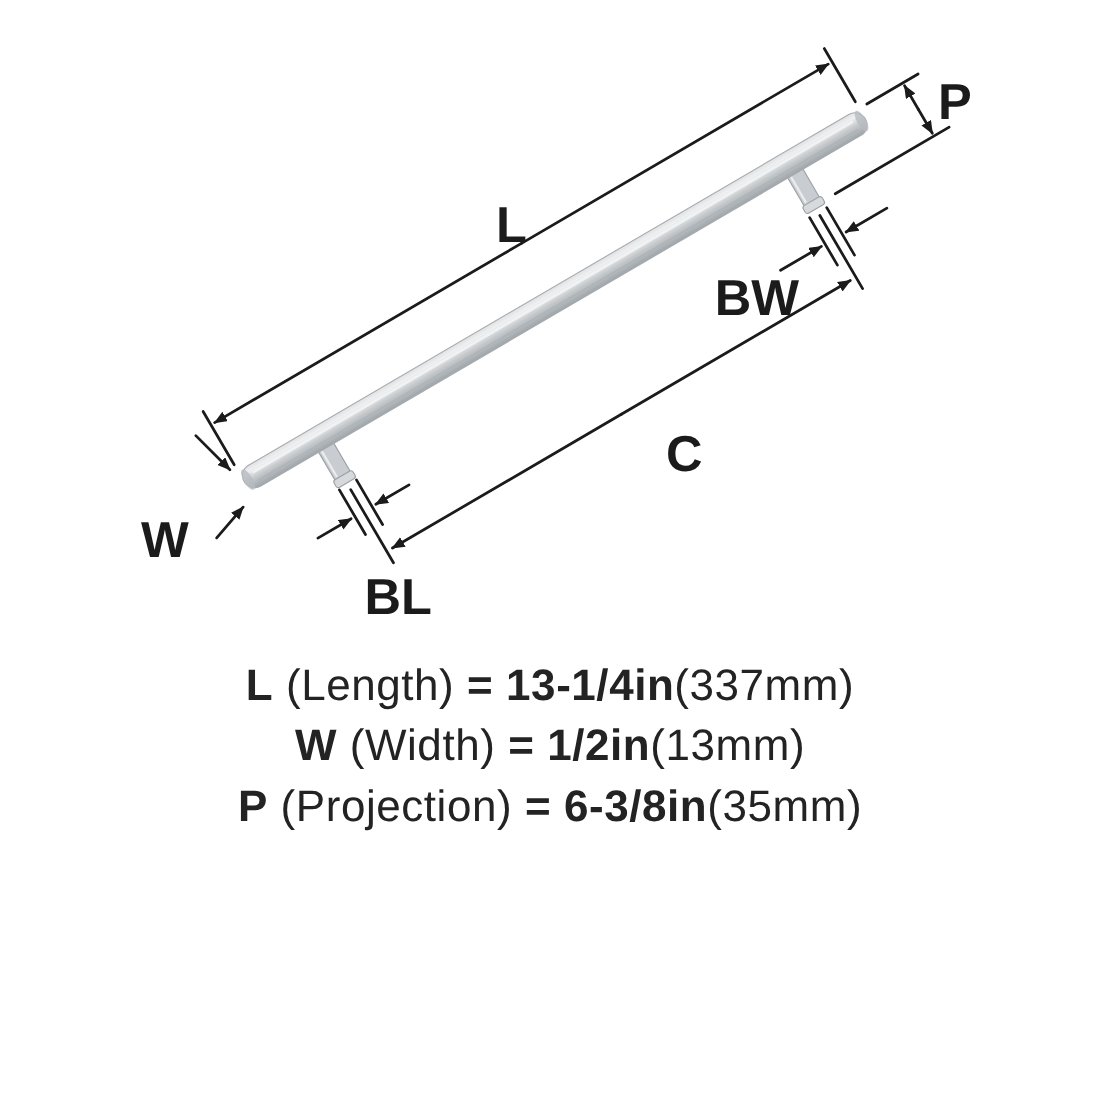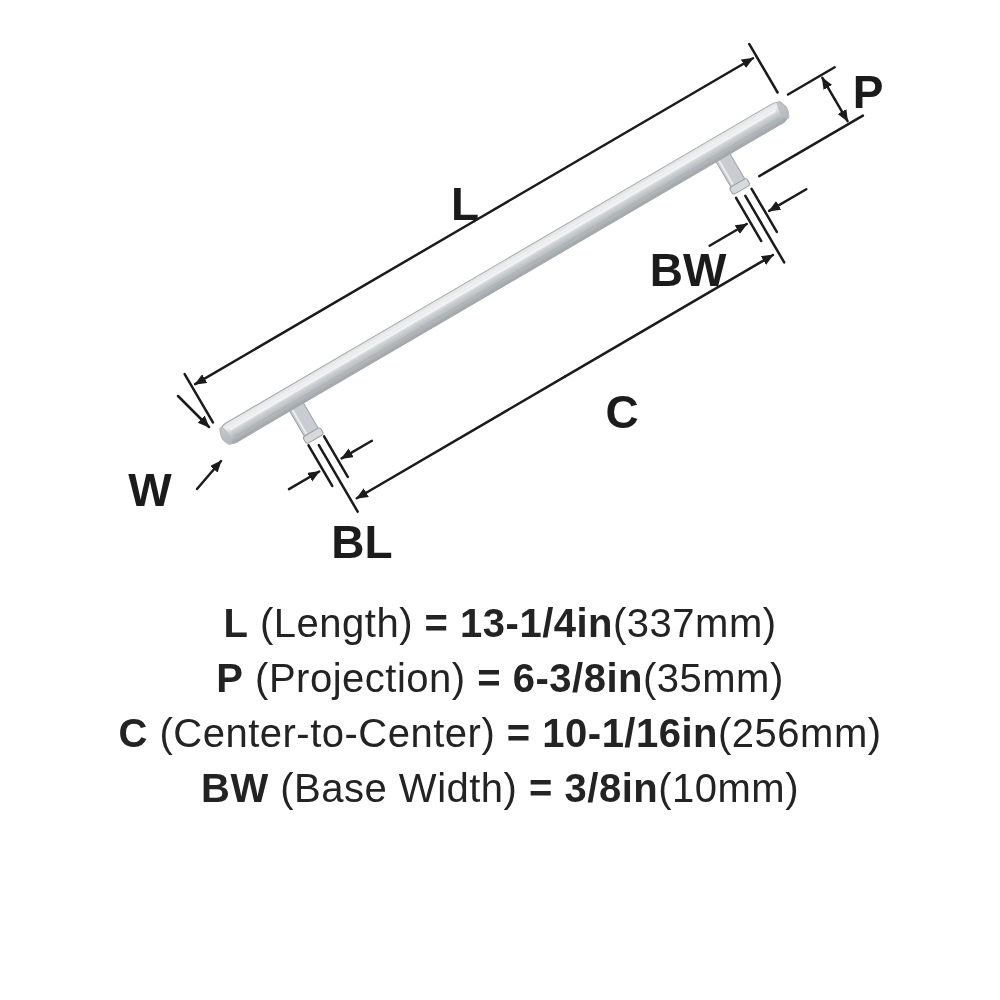--- a/index.html
+++ b/index.html
@@ -140,32 +140,26 @@
   </div>
 
   <div class="spec-list">
     <div class="spec-row">
       <span class="spec-abbr">L</span>
       <span class="spec-desc">(Length)</span>
       <span class="spec-eq">=</span>
       <span class="spec-value">13-1/4in</span><span class="spec-metric">(337mm)</span>
     </div>
     <div class="spec-row">
+      <span class="spec-abbr">W</span>
+      <span class="spec-desc">(Width)</span>
+      <span class="spec-eq">=</span>
+      <span class="spec-value">1/2in</span><span class="spec-metric">(13mm)</span>
+    </div>
+    <div class="spec-row">
       <span class="spec-abbr">P</span>
       <span class="spec-desc">(Projection)</span>
       <span class="spec-eq">=</span>
       <span class="spec-value">6-3/8in</span><span class="spec-metric">(35mm)</span>
-    </div>
-    <div class="spec-row">
-      <span class="spec-abbr">C</span>
-      <span class="spec-desc">(Center-to-Center)</span>
-      <span class="spec-eq">=</span>
-      <span class="spec-value">10-1/16in</span><span class="spec-metric">(256mm)</span>
-    </div>
-    <div class="spec-row">
-      <span class="spec-abbr">BW</span>
-      <span class="spec-desc">(Base Width)</span>
-      <span class="spec-eq">=</span>
-      <span class="spec-value">3/8in</span><span class="spec-metric">(10mm)</span>
     </div>
   </div>
 
 </div>
 
 </body></html>

